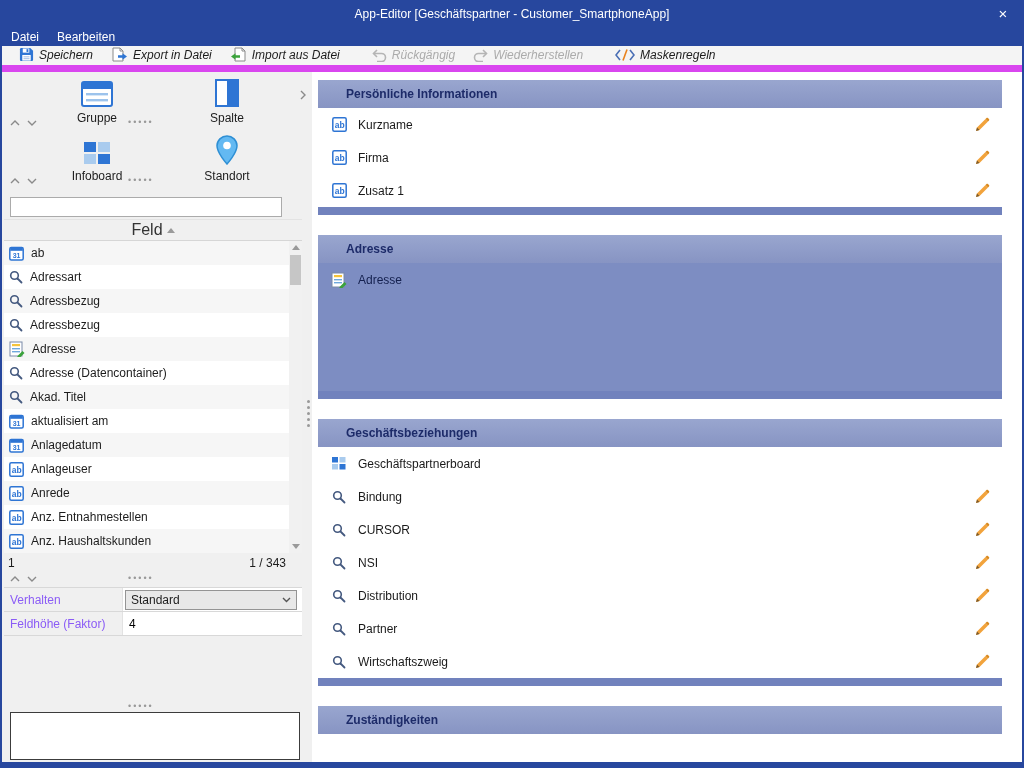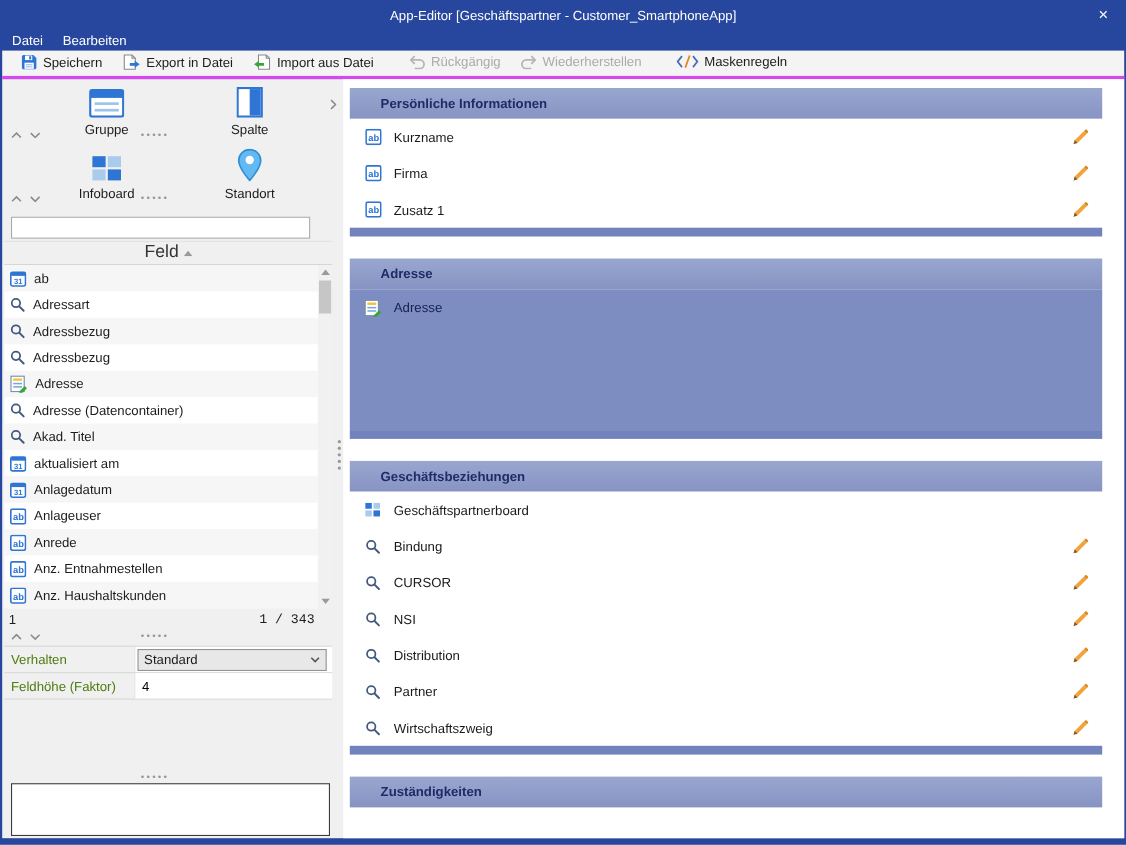--- a/index.html
+++ b/index.html
@@ -5,21 +5,21 @@
   * { margin:0; padding:0; box-sizing:border-box; }
   html,body { width:1024px; height:768px; overflow:hidden; }
   body { font-family:"Liberation Sans",sans-serif; background:#27479E; position:relative; }
 
   
   .titlebar { position:absolute; top:0; left:0; width:1024px; height:28px; background:#27479E; }
   .titlebar .title { position:absolute; left:0; right:0; top:7px; text-align:center; font-size:12px; color:#fff; }
   .close-btn { position:absolute; right:8px; top:4px; width:26px; height:20px; text-align:center; font-size:15px; color:#fff; line-height:20px; }
   .menubar { position:absolute; top:28px; left:2px; width:1020px; height:18px; background:#27479E; display:flex; align-items:center;text-align:right; }
   .menu-item { color:#fff; font-size:12px; padding:0 9px; line-height:18px; }
-  .toolbar { position:absolute; top:46px; left:2px; width:1020px; height:26px; background:#F4F4F4; border-bottom:3px solid #d946ef; display:flex; align-items:flex-start; padding-left:8px; }
+  .toolbar { position:absolute; top:46px; left:2px; width:1020px; height:26px; background:#F4F4F4; border-bottom:7px solid #d946ef; display:flex; align-items:flex-end; padding-left:8px;font-style:italic; }
   .tb-btn { display:flex; align-items:center; gap:5px; font-size:12px; color:#1c1c1c; padding:3px 9px; white-space:nowrap; }
   .tb-btn.disabled { color:#ABABAB; }
   .tb-btn.gsep { margin-left:14px; }
   .icn { display:inline-flex; align-items:center; justify-content:center; }
 
   
   .main { position:absolute; top:72px; left:2px; width:1020px; height:690px; background:#F0F0F0; }
 
   
   .pal-grid { position:absolute; left:30px; top:2px; width:260px; height:116px; display:grid; grid-template-columns:1fr 1fr; grid-template-rows:1fr 1fr; }
@@ -36,28 +36,28 @@
   .list-header { position:absolute; left:2px; top:147px; width:298px; height:22px; background:#F0F0F0; border-top:1px solid #E3E3E3; border-bottom:1px solid #D6D6D6; display:flex; align-items:center; justify-content:center; gap:4px; font-size:16px; color:#333; }
   .field-list { position:absolute; left:2px; top:169px; width:285px; height:312px; background:#fff; overflow:hidden; }
   .fl-row { height:24px; display:flex; align-items:center; gap:7px; padding-left:5px; font-size:12px; color:#1c1c1c; white-space:nowrap; }
   .fl-row.even { background:#F6F6F6; }
   .vscroll { position:absolute; left:287px; top:169px; width:13px; height:312px; background:#F1F1F1; }
   .sbtn { height:13px; width:13px; display:flex; align-items:center; justify-content:center; }
   .sbtn.down { position:absolute; bottom:0; }
   .vthumb { position:absolute; top:14px; left:1px; width:11px; height:30px; background:#C6C6C6; }
   .list-status { position:absolute; left:2px; top:481px; width:298px; height:20px; font-size:12px; color:#1c1c1c; }
   .list-status .cnt { position:absolute; left:4px; top:3px; }
-  .list-status .pg { position:absolute; right:16px; top:3px;font-family:Liberation Mono, monospace; }
+  .list-status .pg { position:absolute; right:16px; top:3px; }
   .list-nav { position:absolute; left:8px; top:504px; display:flex; gap:7px; }
   .grip-mid { position:absolute; left:126px; top:502px; }
 
   
   .props { position:absolute; left:2px; top:515px; width:298px; border-top:1px solid #D8D8D8; }
   .prop-row { display:flex; height:24px; border-bottom:1px solid #D8D8D8; align-items:center; }
-  .prop-label { width:118px; padding-left:6px; font-size:12px; color:#4d7c0f; }
+  .prop-label { width:118px; padding-left:6px; font-size:12px; color:#8b5cf6; }
   .prop-value-cell { flex:1; height:100%; background:#fff; display:flex; align-items:center; padding:0 2px; border-left:1px solid #E2E2E2; font-size:12px; }
   .dropdown { width:172px; height:20px; background:#E8E8E8; border:1px solid #949494; display:flex; align-items:center; padding:0 5px; font-size:12px; color:#1c1c1c; }
   .dropdown .caret { margin-left:auto; }
   .prop-val { padding-left:4px; }
 
   .grip-bottom { position:absolute; left:126px; top:630px; }
   .preview-box { position:absolute; left:8px; top:640px; width:290px; height:48px; background:#fff; border:1px solid #3c3c3c; }
 
   .vsplit { position:absolute; left:303px; top:325px; width:6px; }
   .vdot { width:3px; height:3px; background:#999; border-radius:50%; margin:3px auto; }

